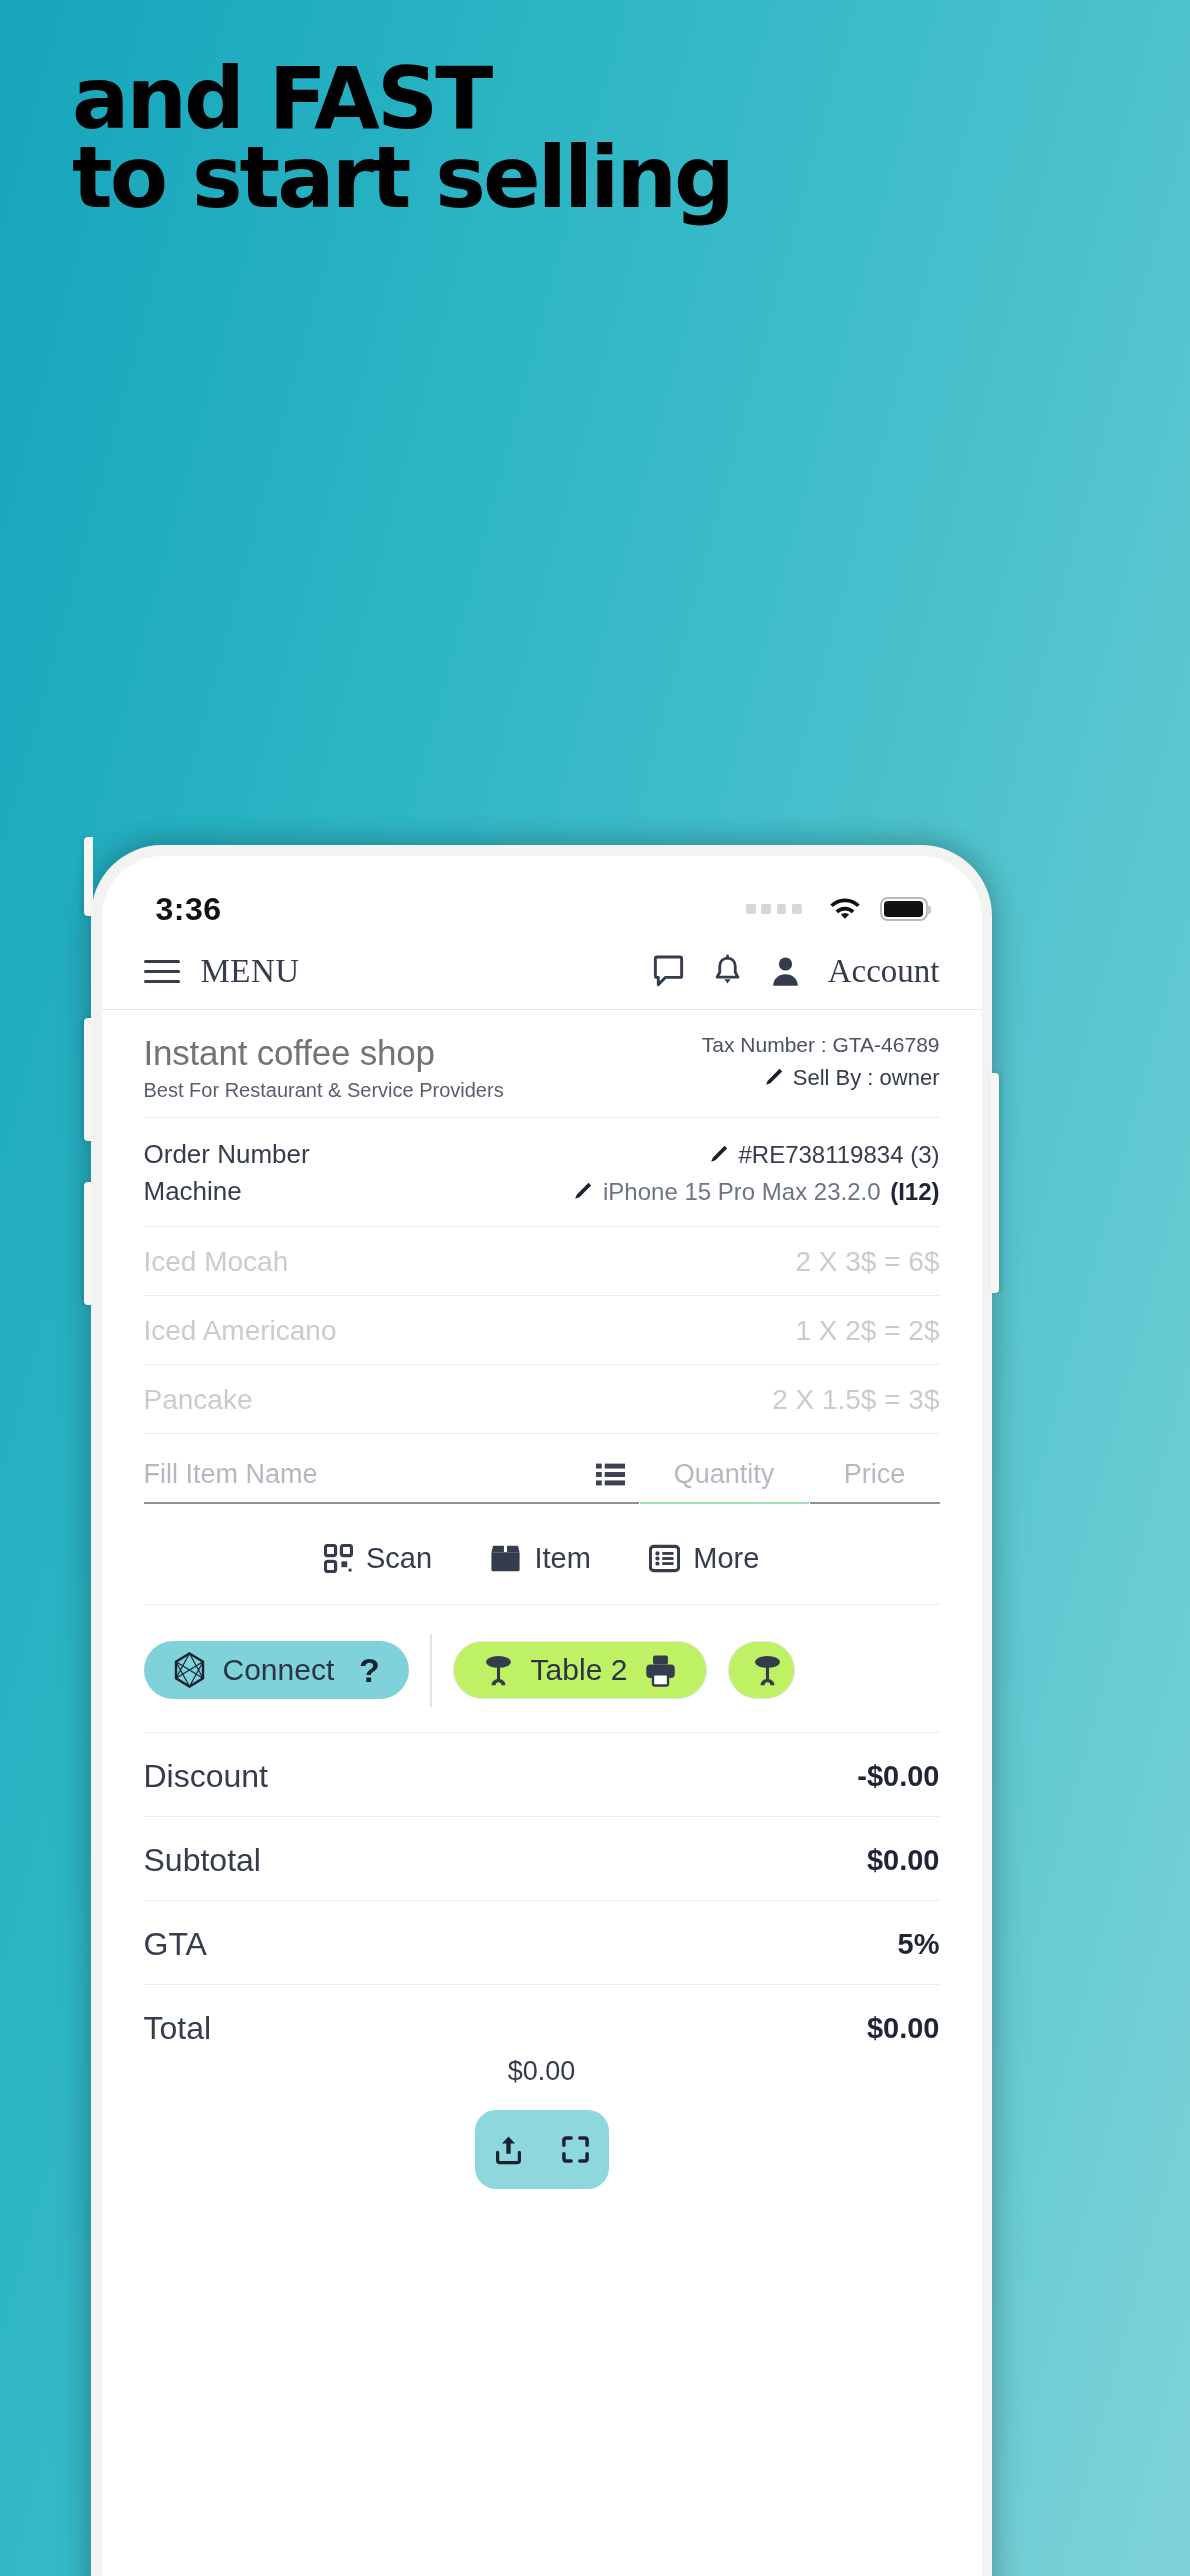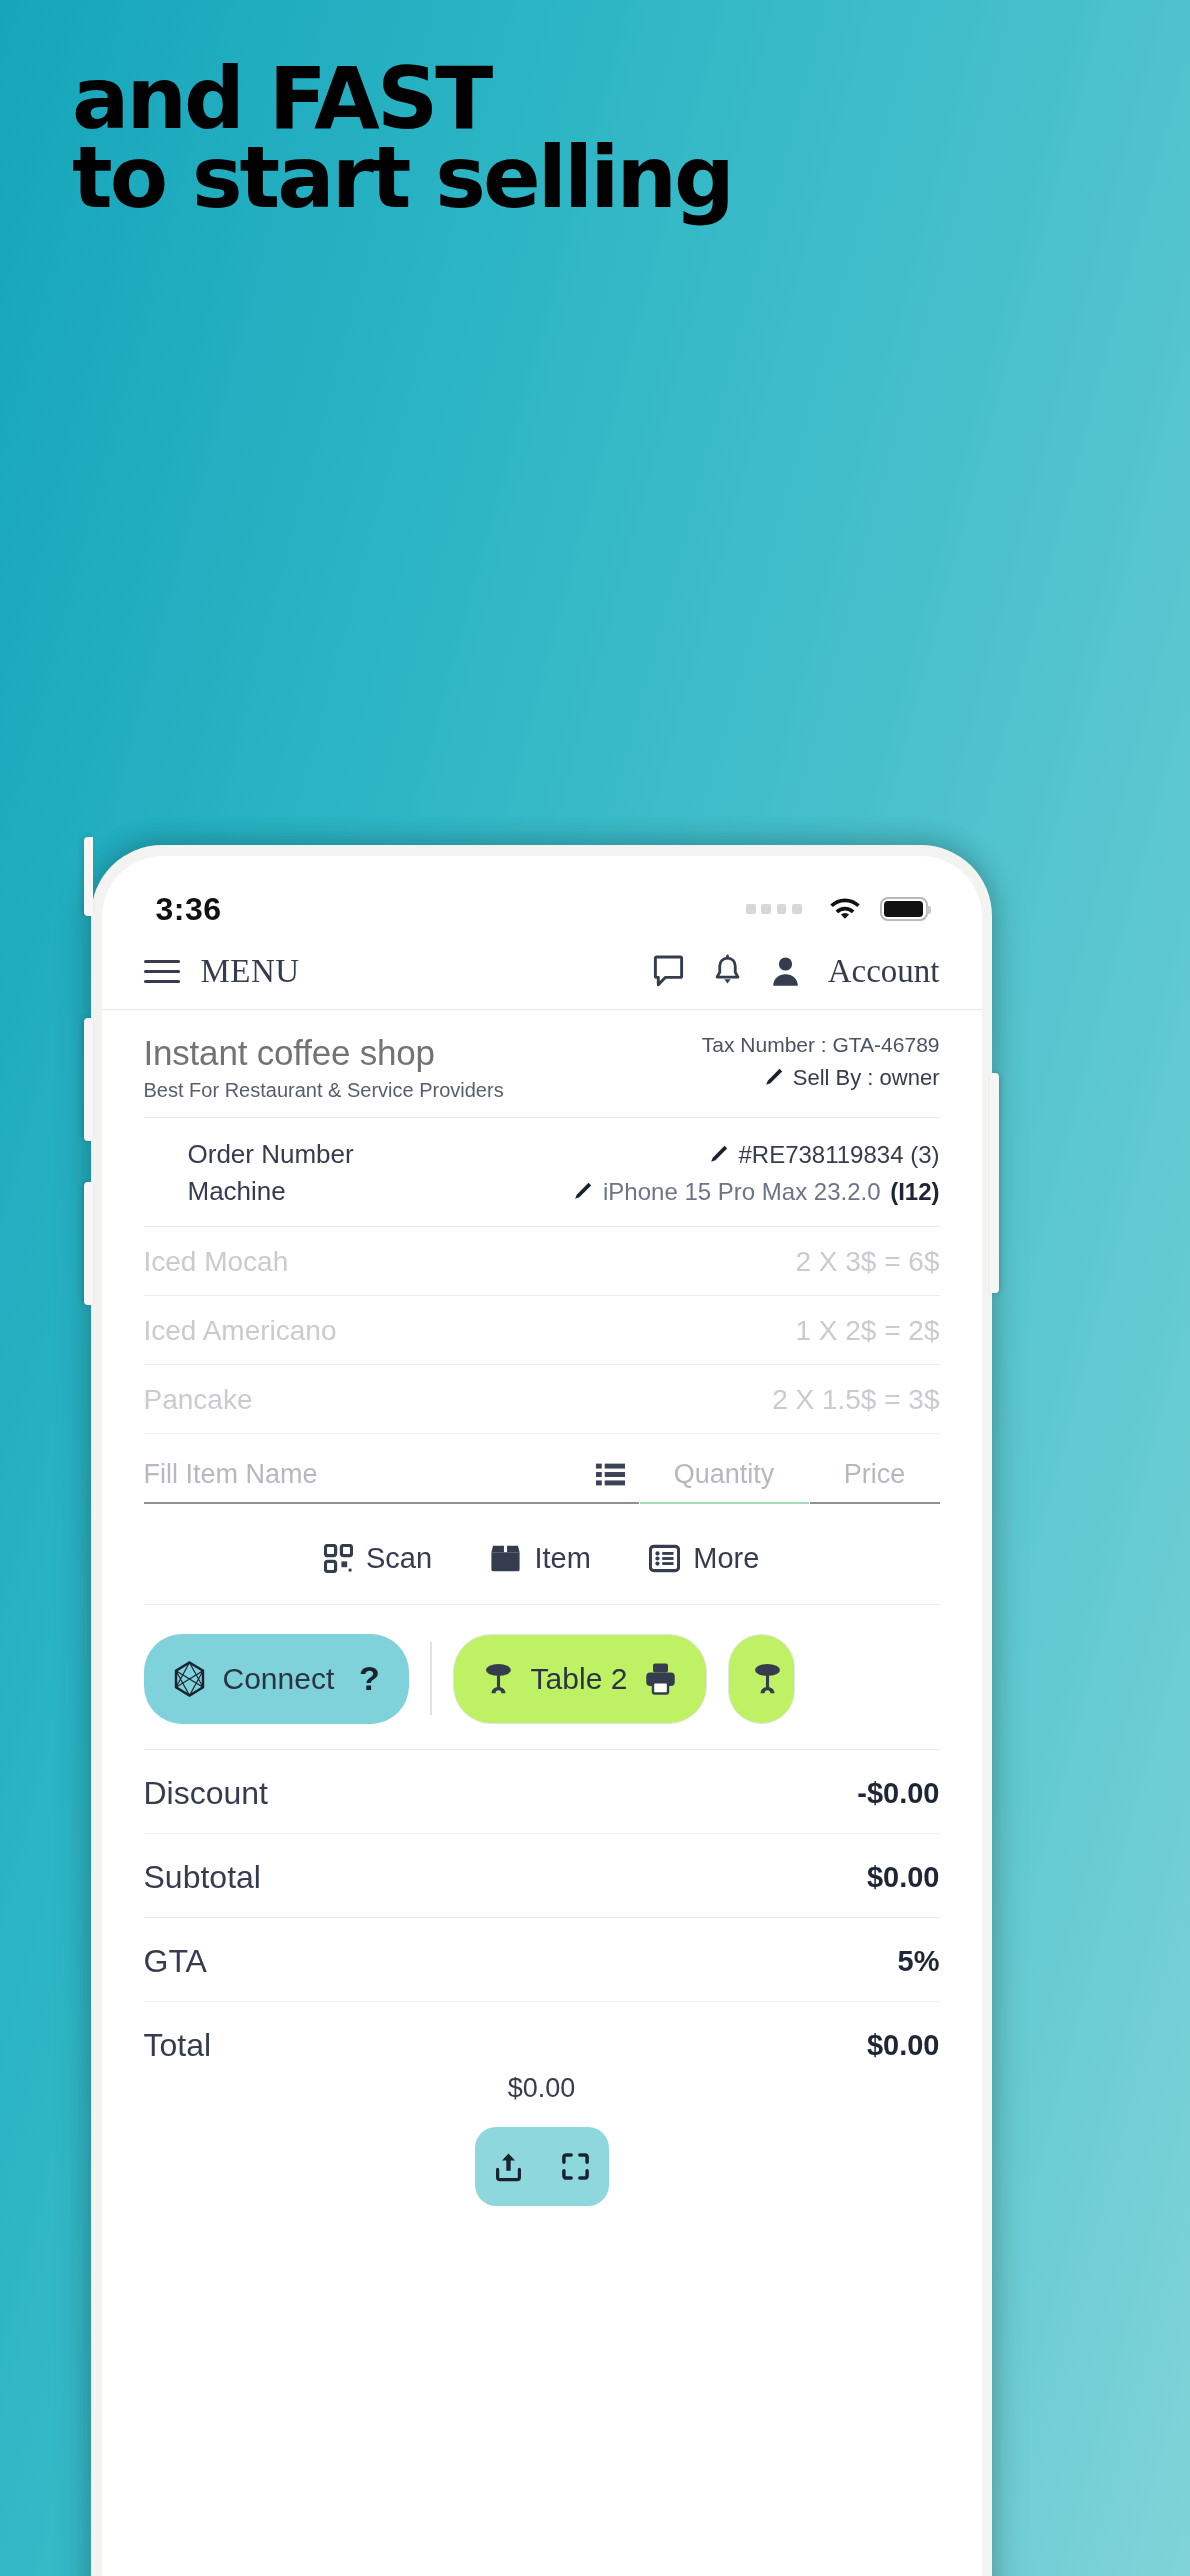--- a/index.html
+++ b/index.html
@@ -82,21 +82,21 @@
 
   .shop{padding:23px 0 15.3px 0;border-bottom:1.9px solid #ececec;}
   .shop-name{font-size:35px;color:#737373;font-weight:500;letter-spacing:-0.2px;}
   .shop-sub{font-size:20px;color:#565e6e;margin-top:5.8px;}
   .shop-right{text-align:right;}
   .tax{font-size:21px;color:#4a5263;}
   .sellby{font-size:22px;color:#343c4e;display:flex;align-items:center;justify-content:flex-end;gap:8.6px;margin-top:7.7px;}
 
   .orderblk{padding:15.3px 0 13.4px 0;border-bottom:1.9px solid #ececec;}
   .oline{display:flex;justify-content:space-between;align-items:center;margin:5.8px 0;}
-  .olabel{font-size:26px;color:#343c4e;font-weight:500;margin-left:44px;}
+  .olabel{font-size:26px;color:#343c4e;font-weight:500;}
   .ovalue{font-size:24px;color:#343c4e;display:flex;align-items:center;gap:9.6px;}
   .ovalue.grey{color:#6d7486;}
   .ovalue b{font-weight:bold;color:#1e2535;}
 
   .item-row{
     display:flex;justify-content:space-between;align-items:center;
     padding:19px 0 17px 0;border-bottom:1.4px solid #ececec;
     font-size:28px;color:#c9cbd0;
   }
 
@@ -106,21 +106,21 @@
   .fill-name{flex:1;font-size:27px;color:#b5b8c0;padding-bottom:11.5px;border-bottom:2.4px solid #8f9199;display:flex;align-items:center;justify-content:space-between;padding-right:13.4px;}
   .fill-qty{width:169px;text-align:center;font-size:27px;color:#b5b8c0;padding-bottom:11.5px;border-bottom:2.4px solid #a5ddb6;}
   .fill-price{width:130px;text-align:center;font-size:27px;color:#b5b8c0;padding-bottom:11.5px;border-bottom:2.4px solid #8f9199;}
 
   .actions{display:flex;justify-content:center;gap:58px;padding:38px 0 29px 0;border-bottom:1.4px solid #ececec;}
   .action{display:flex;align-items:center;gap:13.4px;font-size:29px;color:#343c4e;}
 
   .chips{display:flex;align-items:center;gap:0;padding:29px 0 25px 0;border-bottom:1.4px solid #ececec;overflow:hidden;}
   .chip{
     display:flex;align-items:center;gap:17px;
-    height:90px;border-radius:38px;padding:0 29px;box-sizing:border-box;
+    height:58px;border-radius:38px;padding:0 29px;box-sizing:border-box;
     font-size:30px;color:#2b3344;white-space:nowrap;
   }
   .chip.primary{background:#7fd2d9;}
   .chip.outline{border:1.9px solid #e4e4e4;background:#bef264;}
   .chip-div{width:1.9px;height:73px;background:#e2e2e2;margin:0 21px;}
   .chip.partial{overflow:hidden;width:67px;padding:0 0 0 23px;margin-left:21px;}
   .qmark{font-size:34px;font-weight:bold;color:#1a2230;margin-left:7.7px;}
 
   .tot-row{display:flex;justify-content:space-between;align-items:center;padding:25px 0 21px 0;border-bottom:1.9px solid #ececec;}
   .tot-label{font-size:32px;color:#343c4e;}

